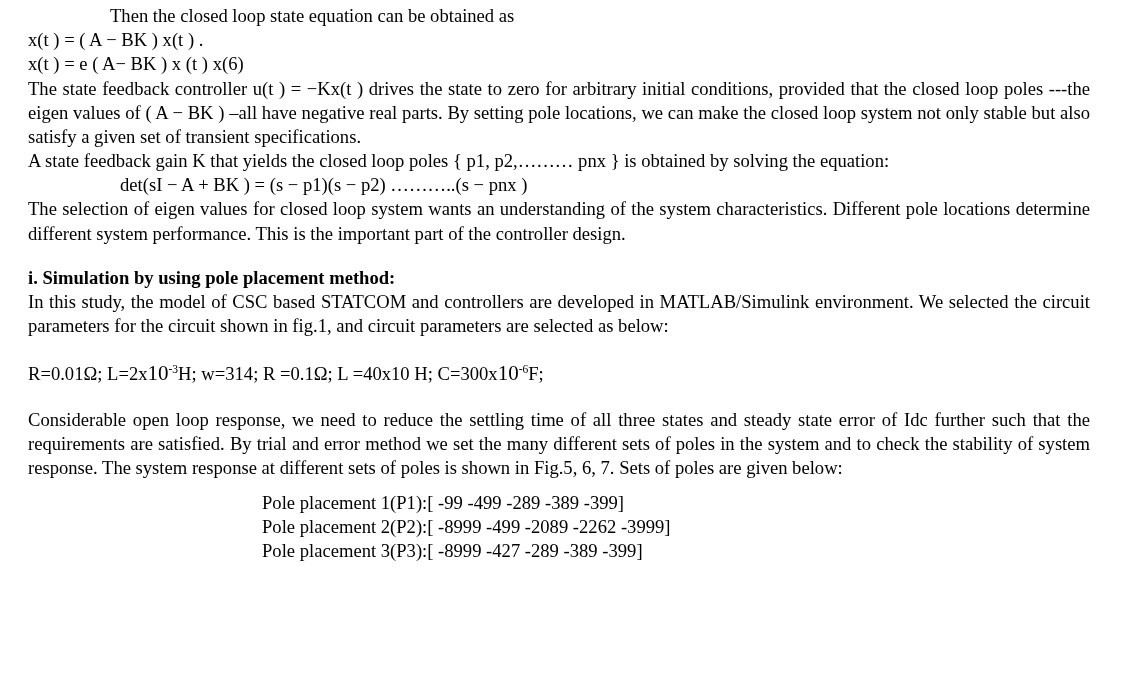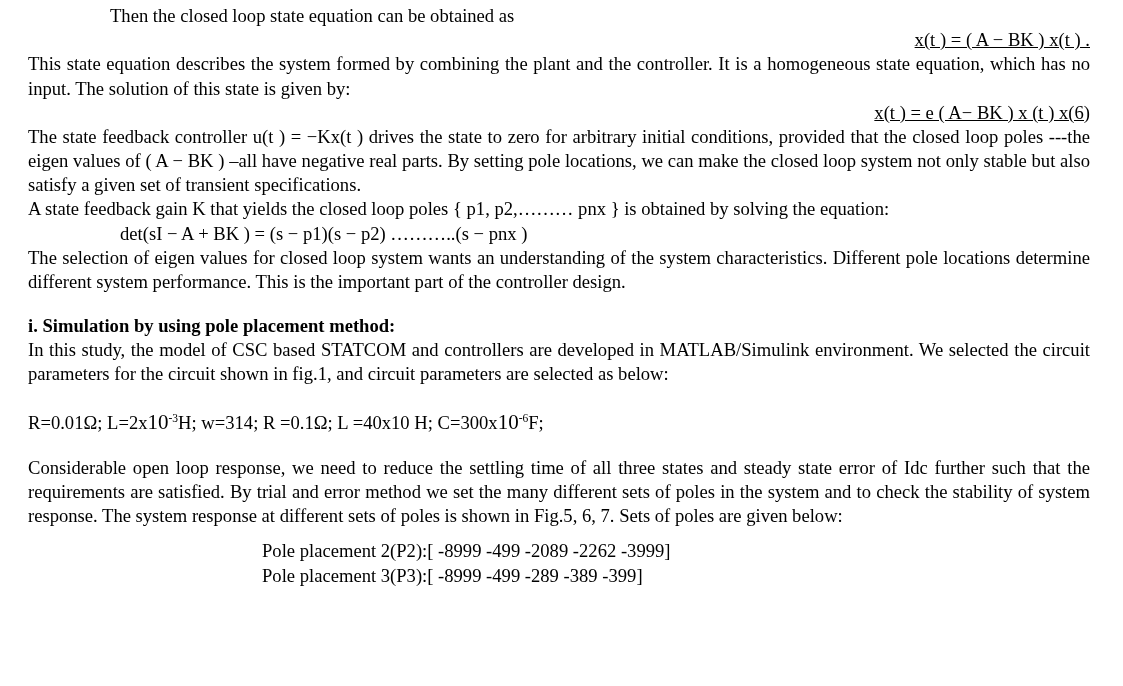--- a/index.html
+++ b/index.html
@@ -33,22 +33,21 @@
   }
   p {
     margin: 0;
     padding: 0;
   }
   .indent-1 {
     text-indent: 82px;
   }
   .eq-line {
     text-indent: 0;
-    text-align: right;
-    text-decoration: underline;
+    text-align: left;
   }
   .eq-line-2 {
     margin-left: 92px;
     text-indent: 0;
     text-align: left;
   }
   .blank {
     height: 20px;
   }
   .blank-sm {
@@ -83,21 +82,20 @@
 </head>
 <body>
 
 <div class="page">
   <div class="body-text">
 
     <p class="indent-1">Then the closed loop state equation can be obtained as</p>
 
     <p class="eq-line">x(t ) = ( A − BK ) x(t ) .</p>
 
-    <p>This state equation describes the system formed by combining the plant and the controller. It is a homogeneous state equation, which has no input. The solution of this state is given by:</p>
 
     <p class="eq-line">x(t ) = e ( A− BK ) x (t ) x(6)</p>
 
     <p>The state feedback controller u(t ) = −Kx(t ) drives the state to zero for arbitrary initial conditions, provided that the closed loop poles ---the eigen values of ( A − BK ) –all have negative real parts. By setting pole locations, we can make the closed loop system not only stable but also satisfy a given set of transient specifications.</p>
 
     <p>A state feedback gain K that yields the closed loop poles { p1, p2,……… pnx } is obtained by solving the equation:</p>
 
     <p class="eq-line-2">det(sI − A + BK ) = (s − p1)(s − p2) ………..(s − pnx )</p>
 
     <p>The selection of eigen values for closed loop system wants an understanding of the system characteristics. Different pole locations determine different system performance. This is the important part of the controller design.</p>
@@ -112,18 +110,19 @@
       <span>R=0.01Ω; L=2x</span><span class="big">10</span><sup>-3</sup><span>H; w=314; R =0.1Ω; L =40x10 H; C=300x</span><span class="big">10</span><sup>-6</sup><span>F;</span>
     </p>
 
     <div class="blank"></div>
 
     <p>Considerable open loop response, we need to reduce the settling time of all three states and steady state error of Idc further such that the requirements are satisfied. By trial and error method we set the many different sets of poles in the system and to check the stability of system response. The system response at different sets of poles is shown in Fig.5, 6, 7. Sets of poles are given below:</p>
 
     <div class="blank-sm"></div>
 
     <div class="poles">
+      <p>Pole placement 1(P1):[ -99 -499 -289 -389 -399]</p>
       <p>Pole placement 2(P2):[ -8999 -499 -2089 -2262 -3999]</p>
-      <p>Pole placement 3(P3):[ -8999 -499 -289 -389 -399]</p>
+      <p>Pole placement 3(P3):[ -8999 -427 -289 -389 -399]</p>
     </div>
 
   </div>
 </div>
 
 </body></html>

